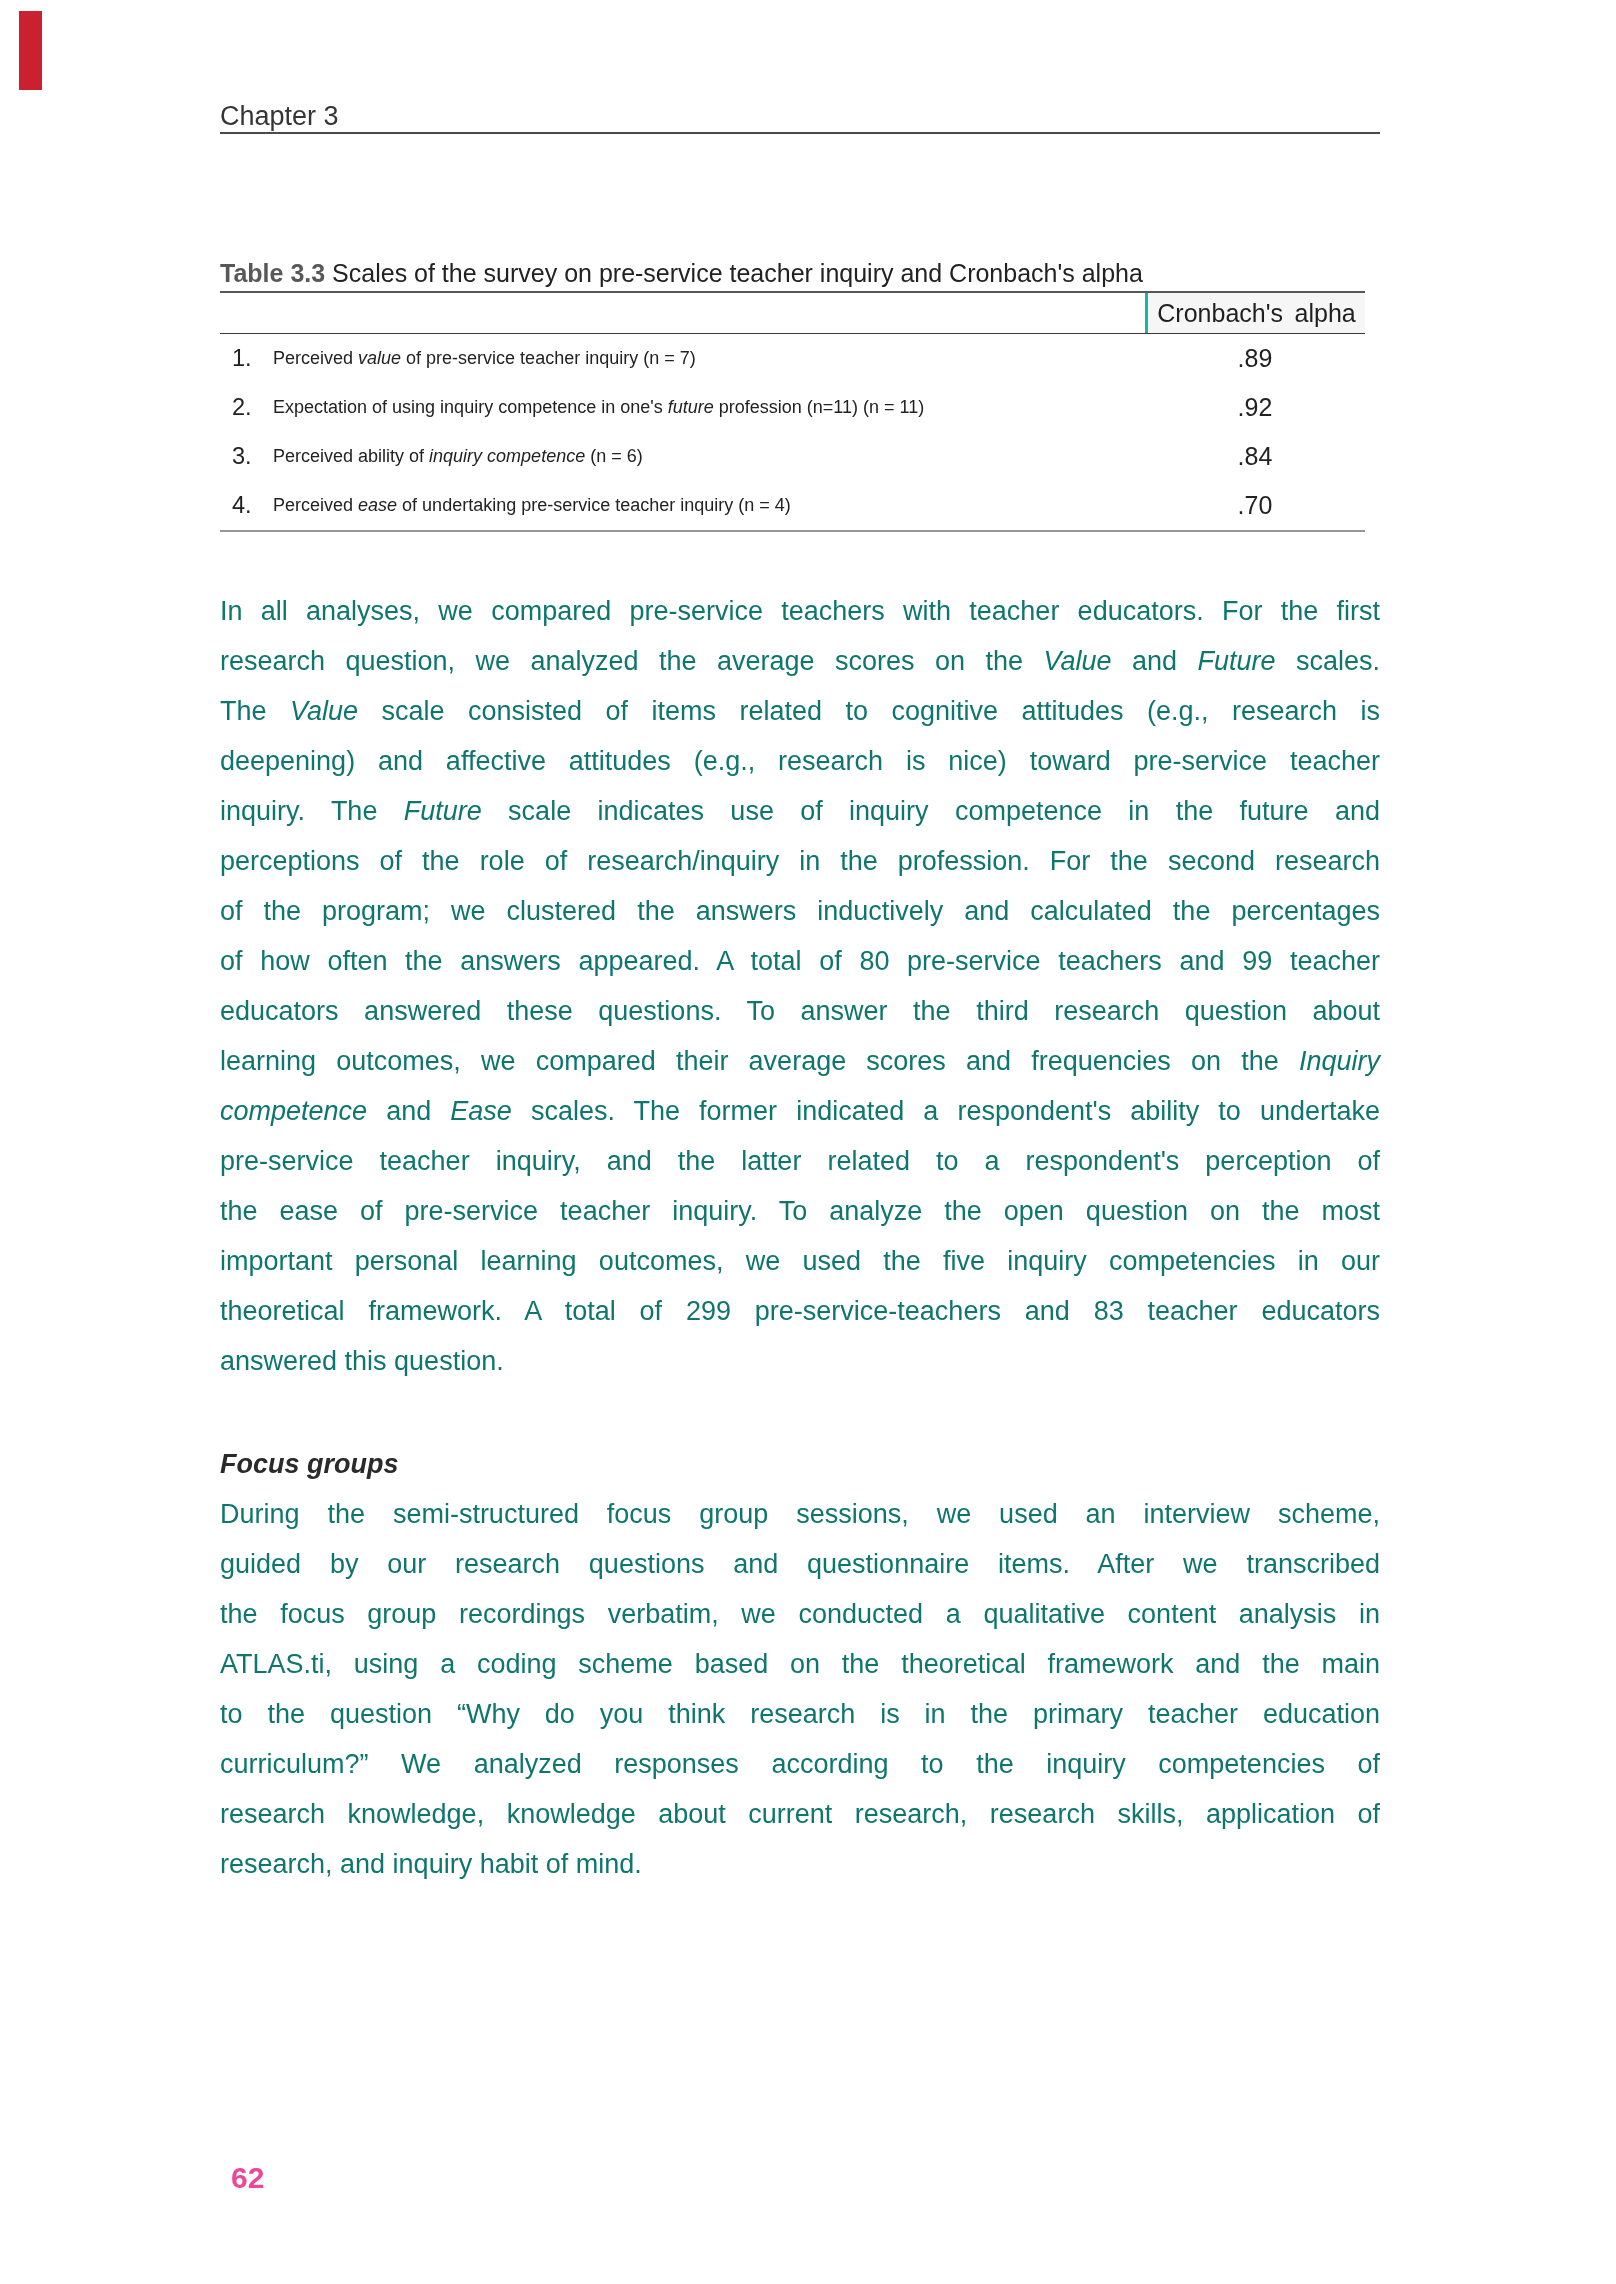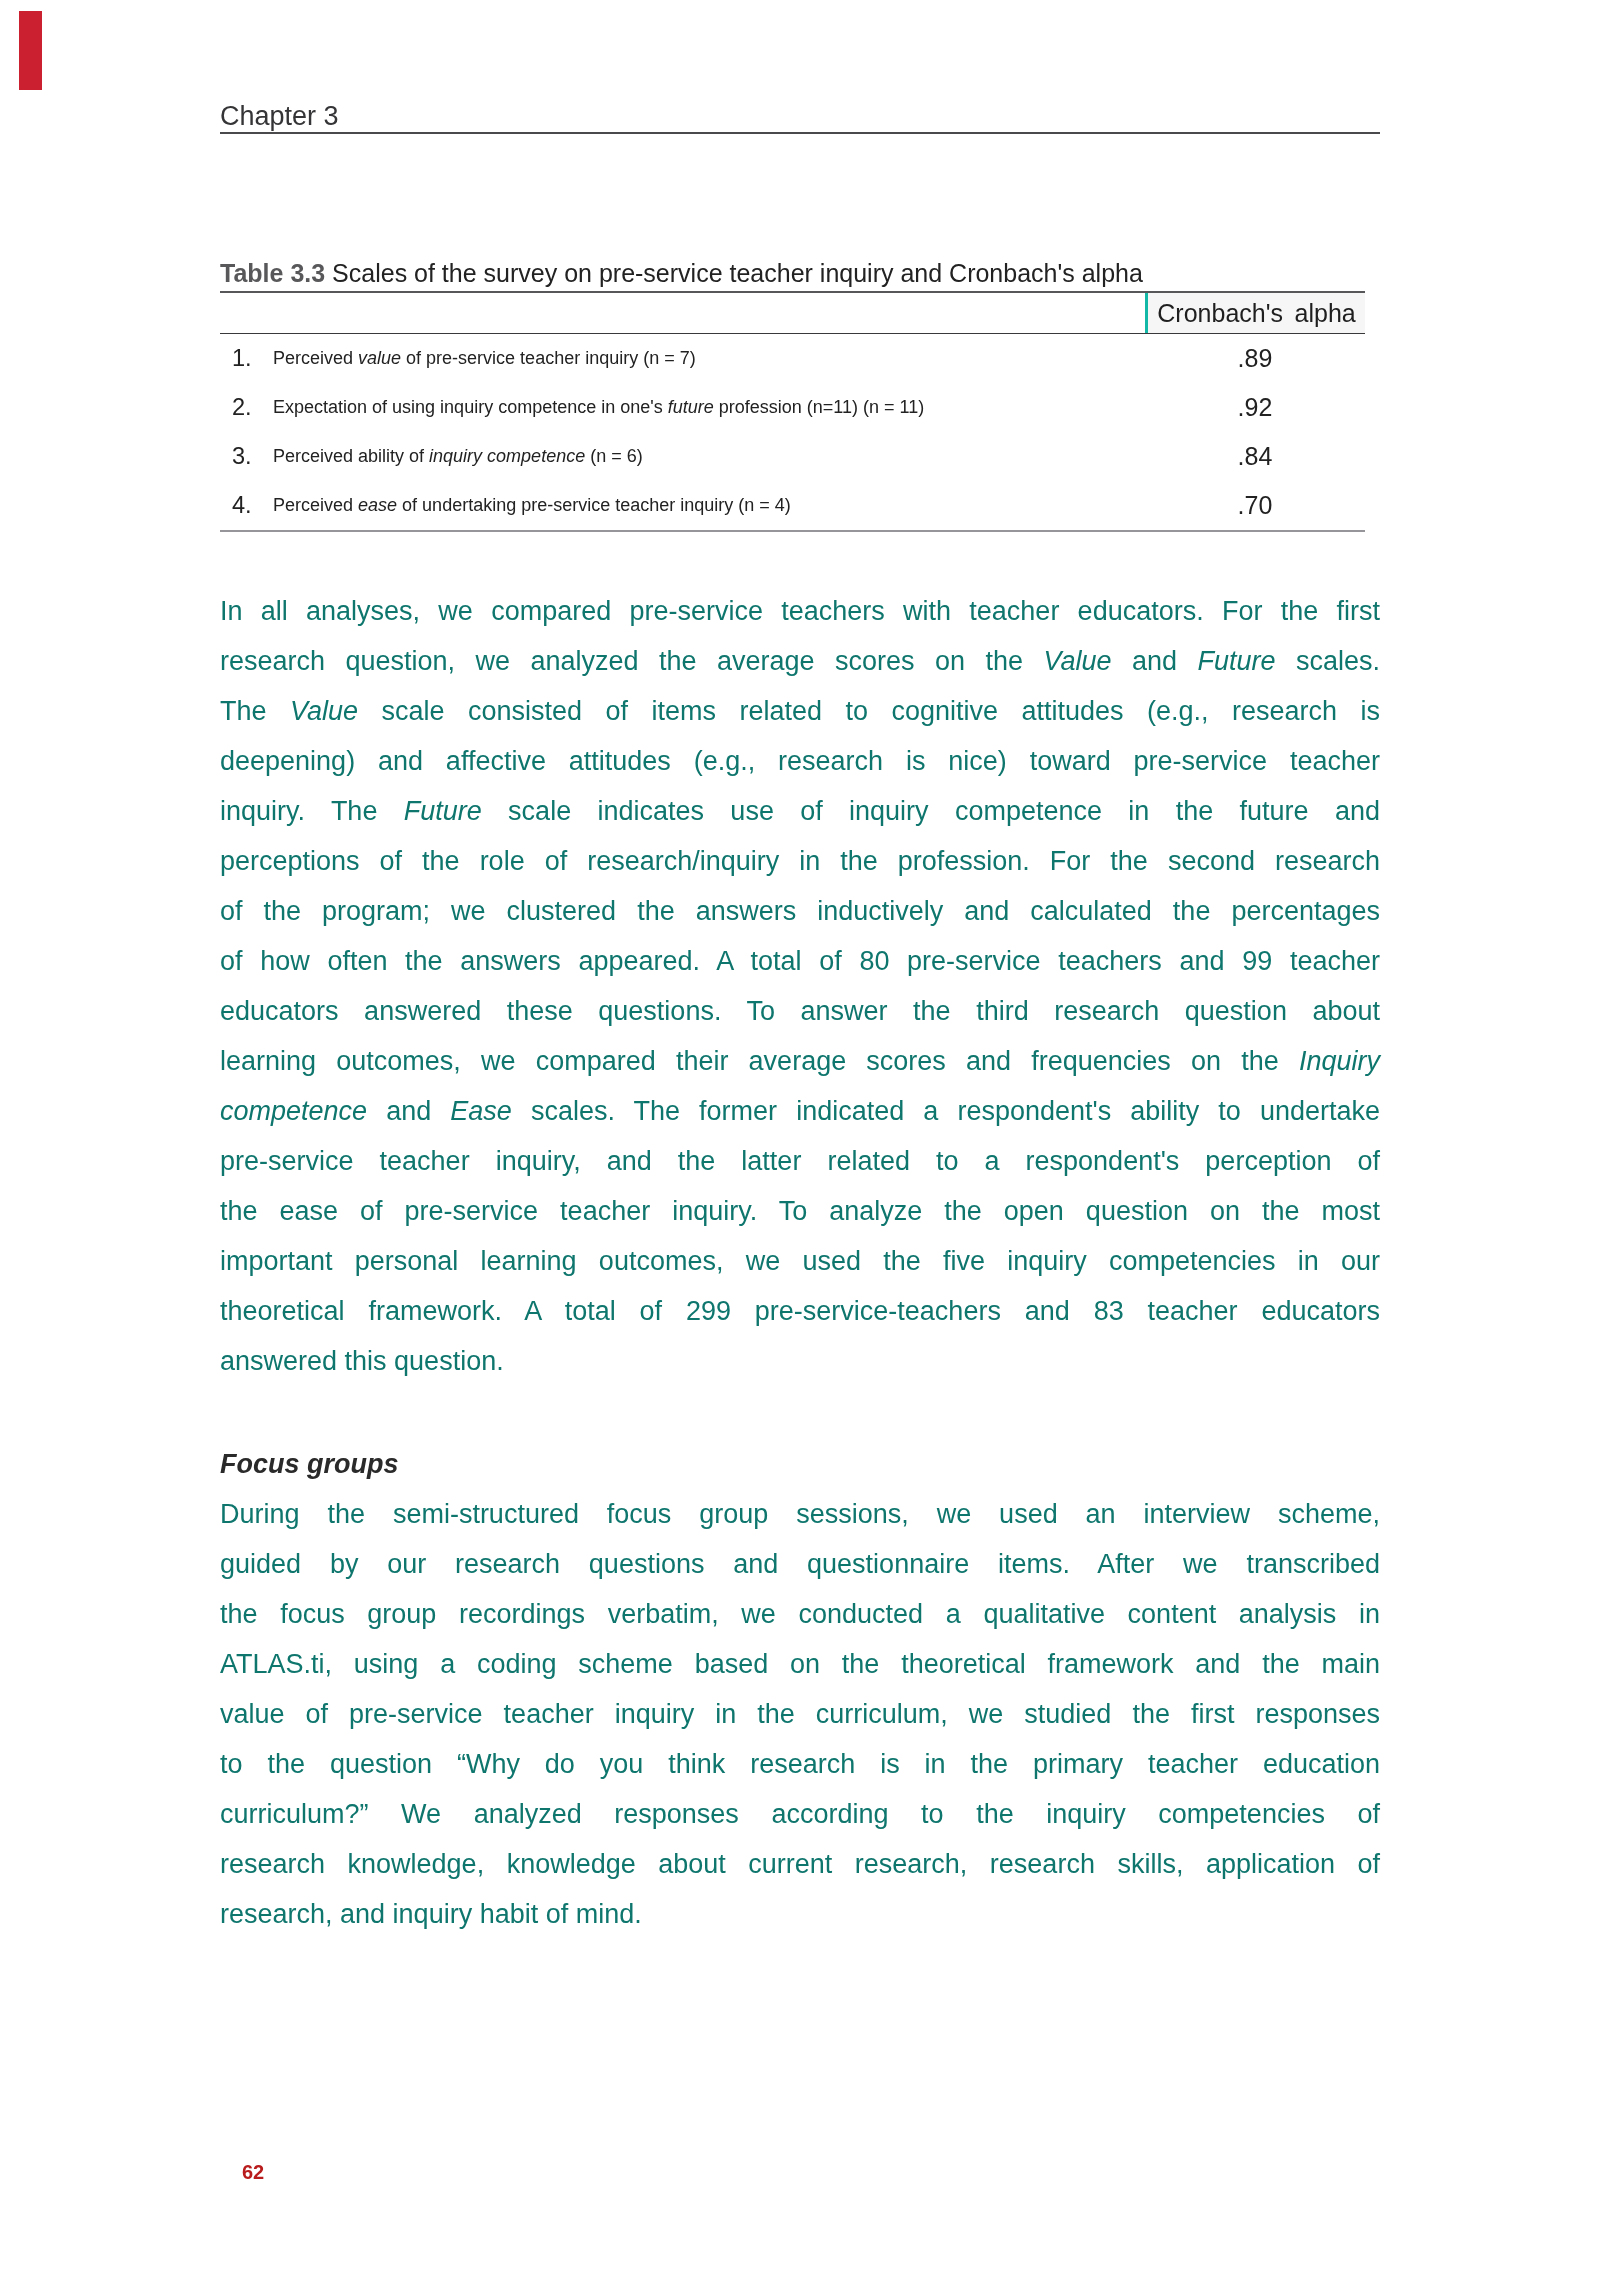--- a/index.html
+++ b/index.html
@@ -48,22 +48,22 @@
     display:block;line-height:50px;
     text-align:justify;text-align-last:justify;
   }
   .bl.last{text-align-last:left;}
   .focus-heading{
     margin-top:53px;font-size:27px;line-height:50px;
     font-style:italic;font-weight:600;color:#2a2a2a;
   }
   .p2{margin-top:0;}
   .pagenum{
-    position:absolute;left:242px;top:2161px;
-    font-size:20px;font-weight:bold;color:#b91c1c;
+    position:absolute;left:231px;top:2161px;
+    font-size:30px;font-weight:bold;color:#ec4899;
   }
   i{font-style:italic;}
 </style>
 </head>
 <body>
 
 <div class="page" style="--tab: #cb2030; --rule-chapter: #4a4a4c; --rule-top: #57575a; --rule-head: #39393b; --rule-bottom: #96969a; --head-bg: #f6f6f6;">
 
   <div class="edge-tab"></div>
 
@@ -124,21 +124,20 @@
         <div class="bl last">answered this question.</div>
       </div>
 
     <div class="focus-heading">Focus groups</div>
 
     <div class="bodytext p2" id="para2">
         <div class="bl">During the semi-structured focus group sessions, we used an interview scheme,</div>
         <div class="bl">guided by our research questions and questionnaire items. After we transcribed</div>
         <div class="bl">the focus group recordings verbatim, we conducted a qualitative content analysis in</div>
         <div class="bl">ATLAS.ti, using a coding scheme based on the theoretical framework and the main</div>
-        <div class="bl">value of pre-service teacher inquiry in the curriculum, we studied the first responses</div>
         <div class="bl">to the question “Why do you think research is in the primary teacher education</div>
         <div class="bl">curriculum?” We analyzed responses according to the inquiry competencies of</div>
         <div class="bl">research knowledge, knowledge about current research, research skills, application of</div>
         <div class="bl last">research, and inquiry habit of mind.</div>
       </div>
 
   </div>
 
   <div class="pagenum">62</div>
 

